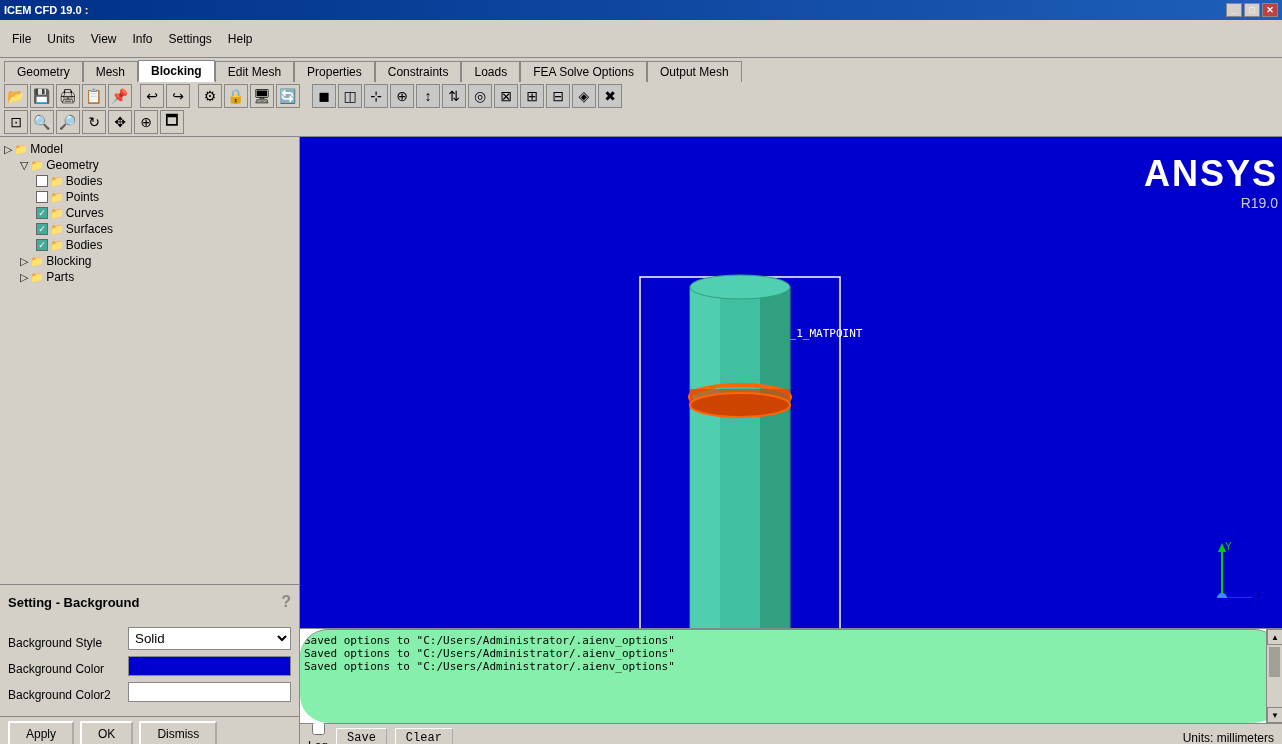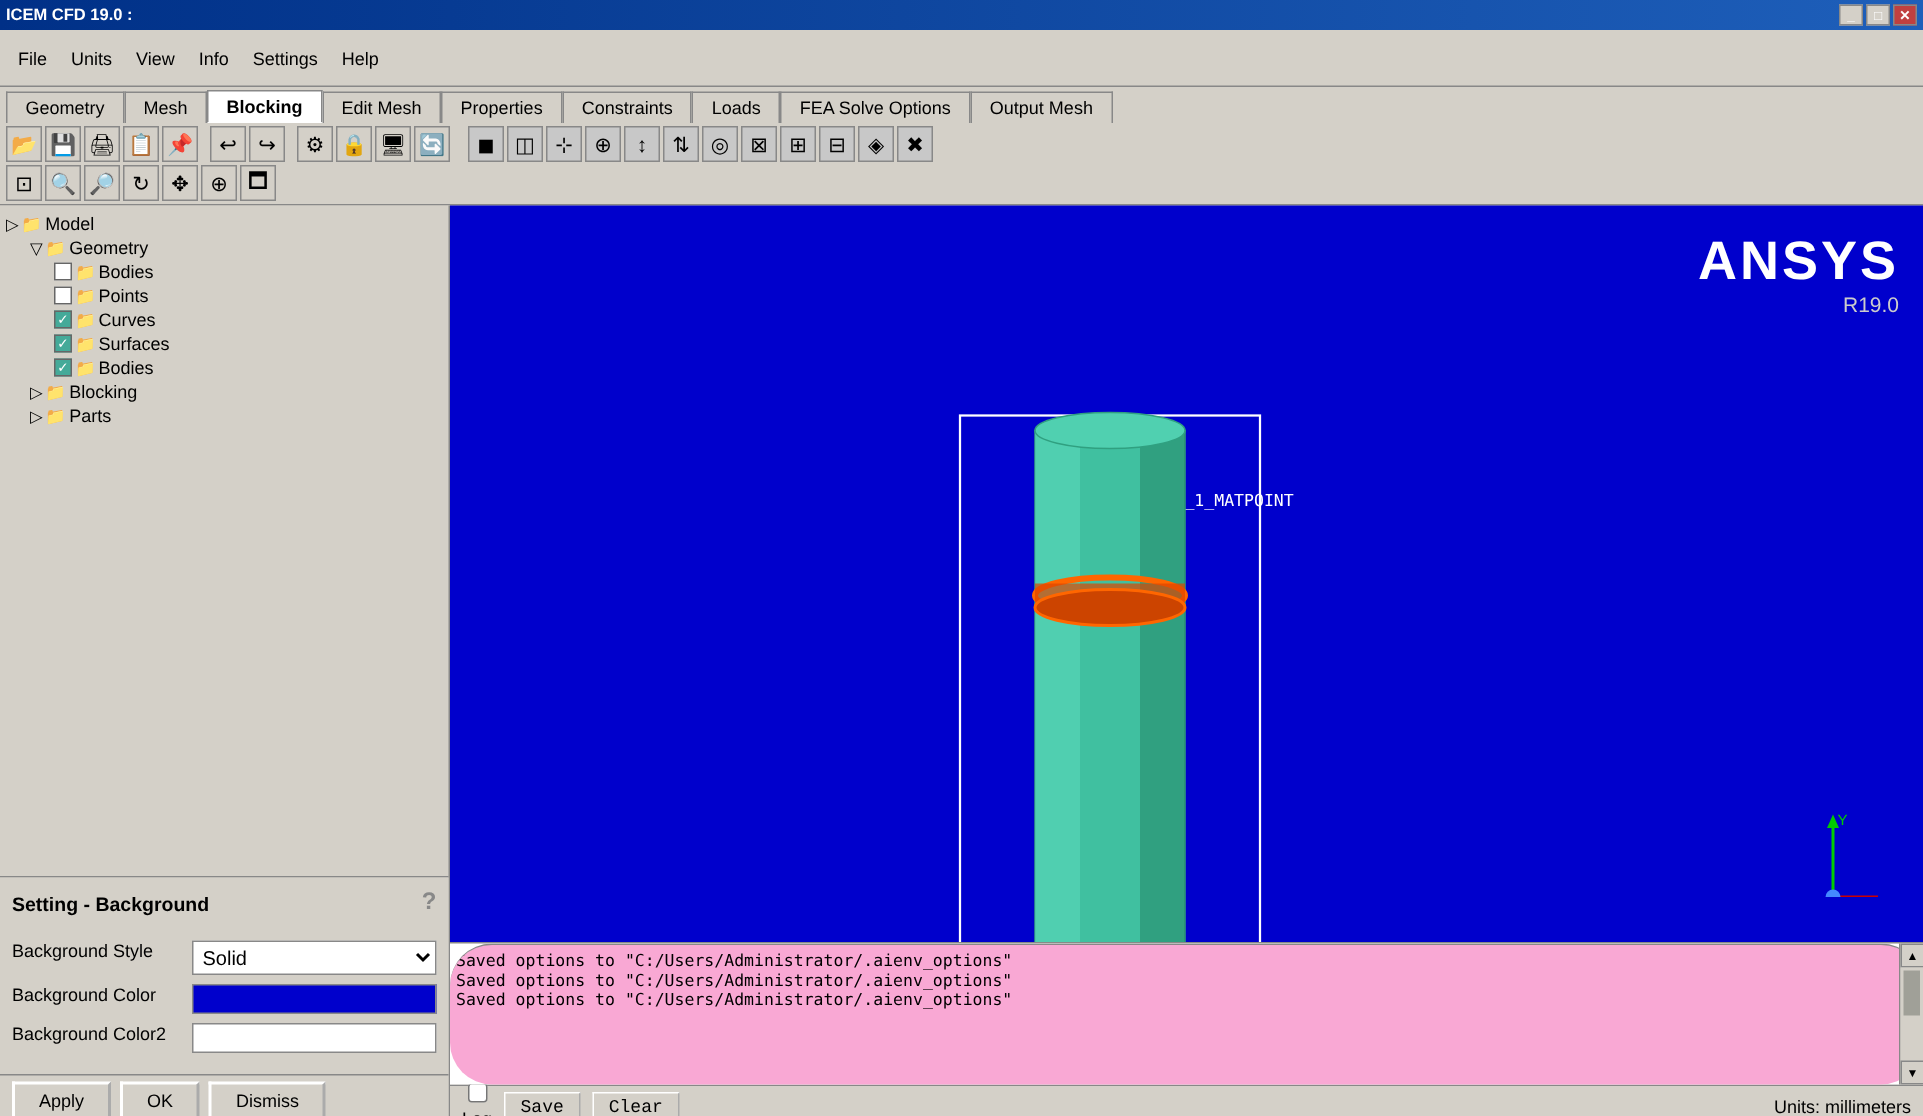--- a/index.html
+++ b/index.html
@@ -145,21 +145,21 @@
     #settings-title {
       font-weight: bold;
       font-size: 13px;
       margin-bottom: 16px;
       display: flex;
       align-items: center;
       justify-content: space-between;
     }
     .settings-row {
       display: flex;
-      align-items: flex-start;
+      align-items: flex-end;
       margin-bottom: 6px;
     }
     .settings-label {
       width: 120px;
       font-size: 12px;
     }
     .settings-control {
       flex: 1;
     }
     select.settings-select {
@@ -208,21 +208,21 @@
       flex: 1;
       background: #0000cc;
       position: relative;
       overflow: hidden;
     }
 
     
     #ansys-logo {
       position: absolute;
       top: 16px;
-      right: 16px;
+      right: 4px;
       text-align: right;
       color: white;
     }
     #ansys-logo .ansys-text {
       font-size: 36px;
       font-weight: bold;
       letter-spacing: 2px;
       color: white;
     }
     #ansys-logo .ansys-version {
@@ -246,21 +246,21 @@
       top: 190px;
       left: 430px;
       color: white;
       font-size: 11px;
       font-family: monospace;
     }
 
     
     #console-area {
       height: 95px;
-      background: #f9a8d4;
+      background: #86efac;
       border-top: 1px solid #888;
       padding: 4px;
       overflow-y: auto;
       font-size: 11px;
       font-family: monospace;
       color: #000;
       position: relative;
       border-radius: 28px;
     }
     .console-scroll-btn {

